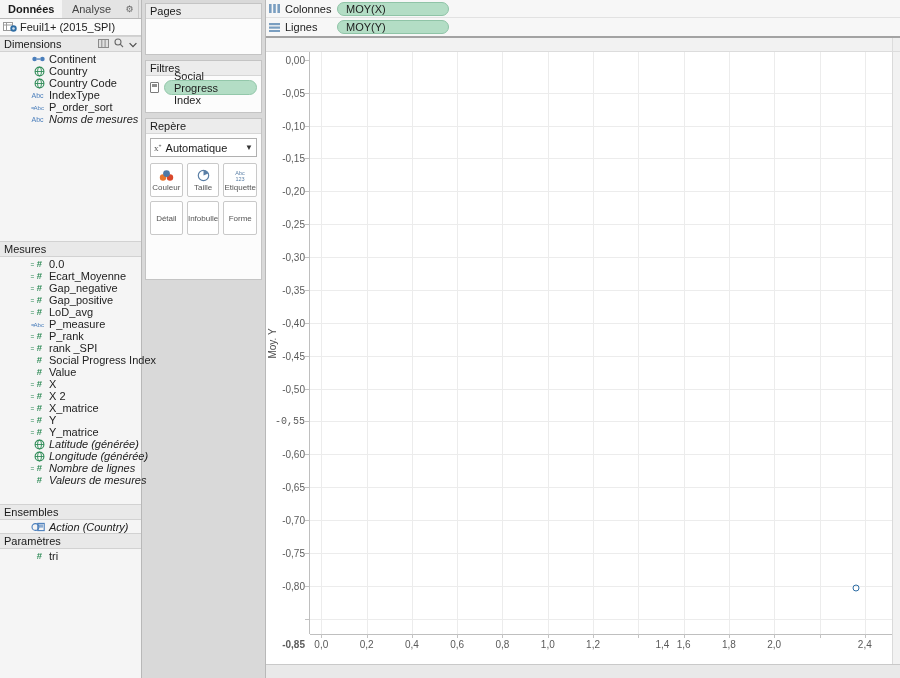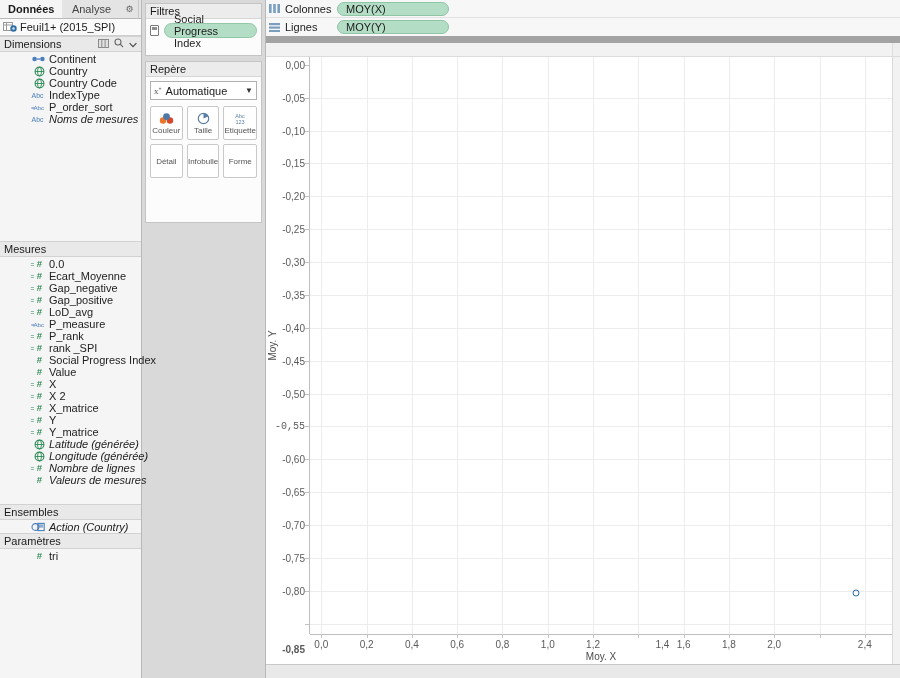--- a/index.html
+++ b/index.html
@@ -128,21 +128,21 @@
   .card-marks .card-body { padding: 4px; }
   .card-marks { }
   .marks-fill { height: 40px; }
 
   
   .vizpane {
     flex: 1; height: 678px; background: #ffffff;
     display: flex; flex-direction: column;
     position: relative;
   }
-  .shelf-area { background: #f7f7f7; border-bottom: 7px solid #a3a3a3; }
+  .shelf-area { background: #f7f7f7; border-bottom: 2px solid #a3a3a3; }
   .shelf-row {
     height: 18px; display: flex; align-items: center;
     border-bottom: 1px solid #e2e2e2;
     padding-left: 3px;
   }
   .shelf-row:last-child { border-bottom: none; }
   .shelf-label { width: 68px; display: flex; align-items: center; gap: 4px; font-size: 11px; color: #1a1a1a; }
   .shelf-pill-wrap { }
   .shelf-pill {
     display: inline-flex; align-items: center;
@@ -539,20 +539,24 @@
           </span>
           <span class="fname">tri</span>
         </div>
       </div>
 
     <div class="spacer-flex"></div>
   </div>
 
   <div class="midpane">
 
+    <div class="card card-pages">
+      <div class="card-title">Pages</div>
+      <div class="card-body"></div>
+    </div>
 
     <div class="card card-filters">
       <div class="card-title">Filtres</div>
       <div class="card-body">
         <div class="filter-row">
           <span class="filter-icon"></span>
           <span class="pill">Social Progress Index</span>
         </div>
       </div>
     </div>
@@ -734,21 +738,20 @@
               <div class="gridline-v" style="left: 464px;"></div>
               <div class="gridline-v" style="left: 510px;"></div>
               <div class="gridline-v" style="left: 555px;"></div>
               <div class="datapoint" style="left: 546.219px; top: 535.676px; border-color: rgb(46, 109, 164);"></div>
             </div>
         </div>
         <div class="xaxis-row">
           <div class="xaxis-spacer"></div>
           <div class="xaxis-box" id="x-axis">
             <div class="axisline-h"></div>
-            <div class="xtitle">Moy. X</div>
           <div class="xtick" style="left: 11.323px;">0,0</div>
               <div class="xtickline" style="left: 11px;"></div>
               <div class="xtick" style="left: 56.6148px;">0,2</div>
               <div class="xtickline" style="left: 57px;"></div>
               <div class="xtick" style="left: 101.907px;">0,4</div>
               <div class="xtickline" style="left: 102px;"></div>
               <div class="xtick" style="left: 147.198px;">0,6</div>
               <div class="xtickline" style="left: 147px;"></div>
               <div class="xtick" style="left: 192.49px;">0,8</div>
               <div class="xtickline" style="left: 192px;"></div>

